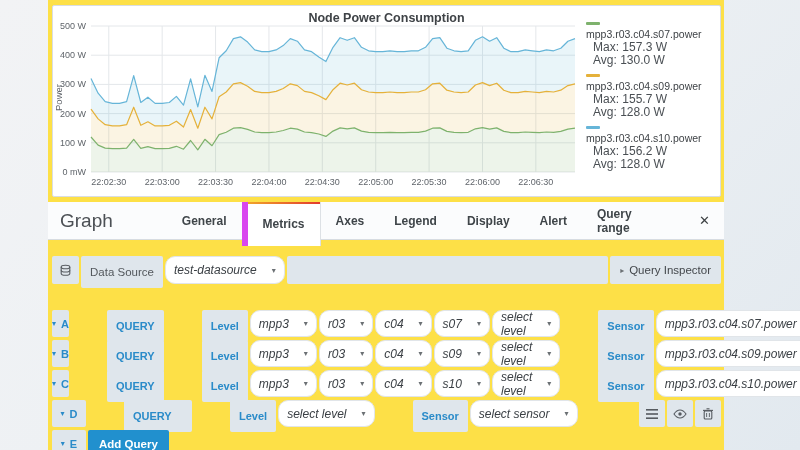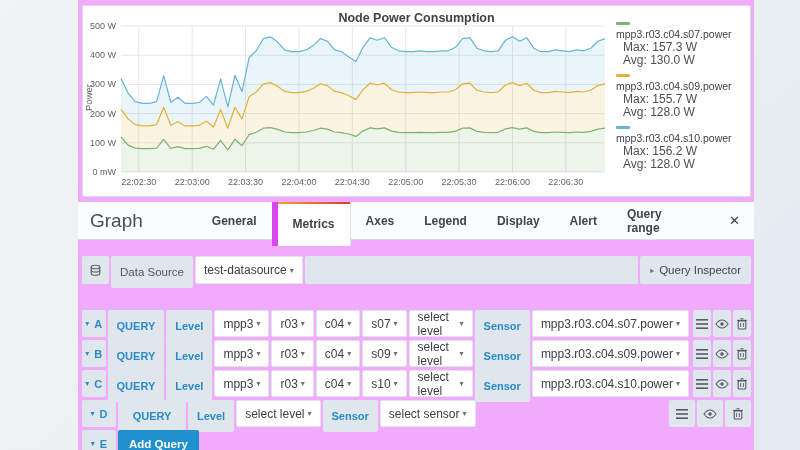--- a/index.html
+++ b/index.html
@@ -2,21 +2,21 @@
 <html><head>
 <meta charset="utf-8">
 <style>
   * { margin:0; padding:0; box-sizing:border-box; }
   html,body { width:800px; height:450px; overflow:hidden; }
   body {
     font-family:"Liberation Sans", sans-serif;
     background:linear-gradient(135deg,#f2f3f5 0%,#eef1f4 40%,#e2e9ef 100%);
   }
   .stage { position:relative; width:800px; height:450px; }
-  .app { position:absolute; left:78px; top:0; width:676px; height:450px; background:#f0abfc; }
+  .app { position:absolute; left:48px; top:0; width:676px; height:450px; background:#fde047; }
 
   
   .chart-panel { position:absolute; left:4px; top:5px; width:669px; height:192px;
     background:#fff; border:1px solid #d9dde2; border-radius:2px; }
   .chart-title { position:absolute; top:5px; left:0; width:100%; text-align:center;
     font-size:12.5px; font-weight:bold; color:#3f4347; }
   .chart-svg { position:absolute; left:0; top:0; }
   .chart-svg .grid { stroke:#e4e7ea; stroke-width:1; }
   .chart-svg .xtick, .chart-svg .ytick { fill:#5f6warn468; fill:#5f646a; font-size:9px; font-family:"Liberation Sans",sans-serif; }
   .ylabel { position:absolute; left:-30px; top:86px; width:70px; text-align:center;
@@ -40,33 +40,33 @@
   .close-btn { margin-left:auto; margin-right:14px; font-size:13px; font-weight:bold;
     color:#3c4043; cursor:pointer; font-family:"DejaVu Sans",sans-serif; }
 
   
   .editor-body { position:absolute; left:4px; top:240px; width:669px; }
   .ds-row { position:absolute; top:16px; left:0; width:100%; height:28px; display:flex; gap:2px; }
   .cell { display:flex; align-items:center; background:#dfe6ec; border-radius:2px;
     font-size:11.5px; padding:16px 9px; color:#53585d; }
   .cell.blue { color:#2a8bc9; font-weight:bold; font-size:11px; }
   .icon-cell { width:27px; justify-content:center; padding:0; }
-  .select { display:flex; align-items:center; gap:3px; background:#fff;
-    border:1px solid #e1e5e9; border-radius:2px; padding:0 8px; font-size:12px; color:#3b4045; cursor:pointer; }
+  .select { display:flex; align-items:center; gap:15px; background:#fff;
+    border:1px solid #e1e5e9; border-radius:10px; padding:0 8px; font-size:12px; color:#3b4045; cursor:pointer;font-style:italic; }
   .caret { font-family:"DejaVu Sans",sans-serif; font-size:8px; color:#6b7киев074; color:#6b7074; }
   .ds-fill { flex:1; background:#dfe6ec; border-radius:2px; }
   .qi-btn { display:flex; align-items:center; gap:5px; background:#dfe6ec; border-radius:2px;
     padding:0 10px; font-size:11.5px; color:#43474b; cursor:pointer; }
 
   .queries { position:absolute; top:70px; left:0; width:100%; }
   .q-row { display:flex; gap:2px; height:27px; margin-bottom:3px; }
   .q-letter { width:34px; justify-content:center; gap:5px; padding:0; cursor:pointer; }
   .q-letter .caret { color:#2a8bc9; }
   .q-action { width:68px; }
-  .q-label { justify-content:center; color:#2a8bc9; font-weight:bold; font-size:11px; }
+  .q-label { justify-content:flex-start; color:#2a8bc9; font-weight:bold; font-size:11px;margin-left:36px; }
   .spacer { flex:1; }
   .icon-btn { width:26px; display:flex; align-items:center; justify-content:center;
     background:#dfe6ec; border-radius:2px; cursor:pointer; color:#565b60; }
   .add-query { display:flex; align-items:center; background:#2190ce; color:#fff;
     font-size:11.5px; font-weight:bold; padding:0 11px; border-radius:2px; cursor:pointer; }
   svg.mini { display:block; }
 </style>
 </head>
 <body>
 

